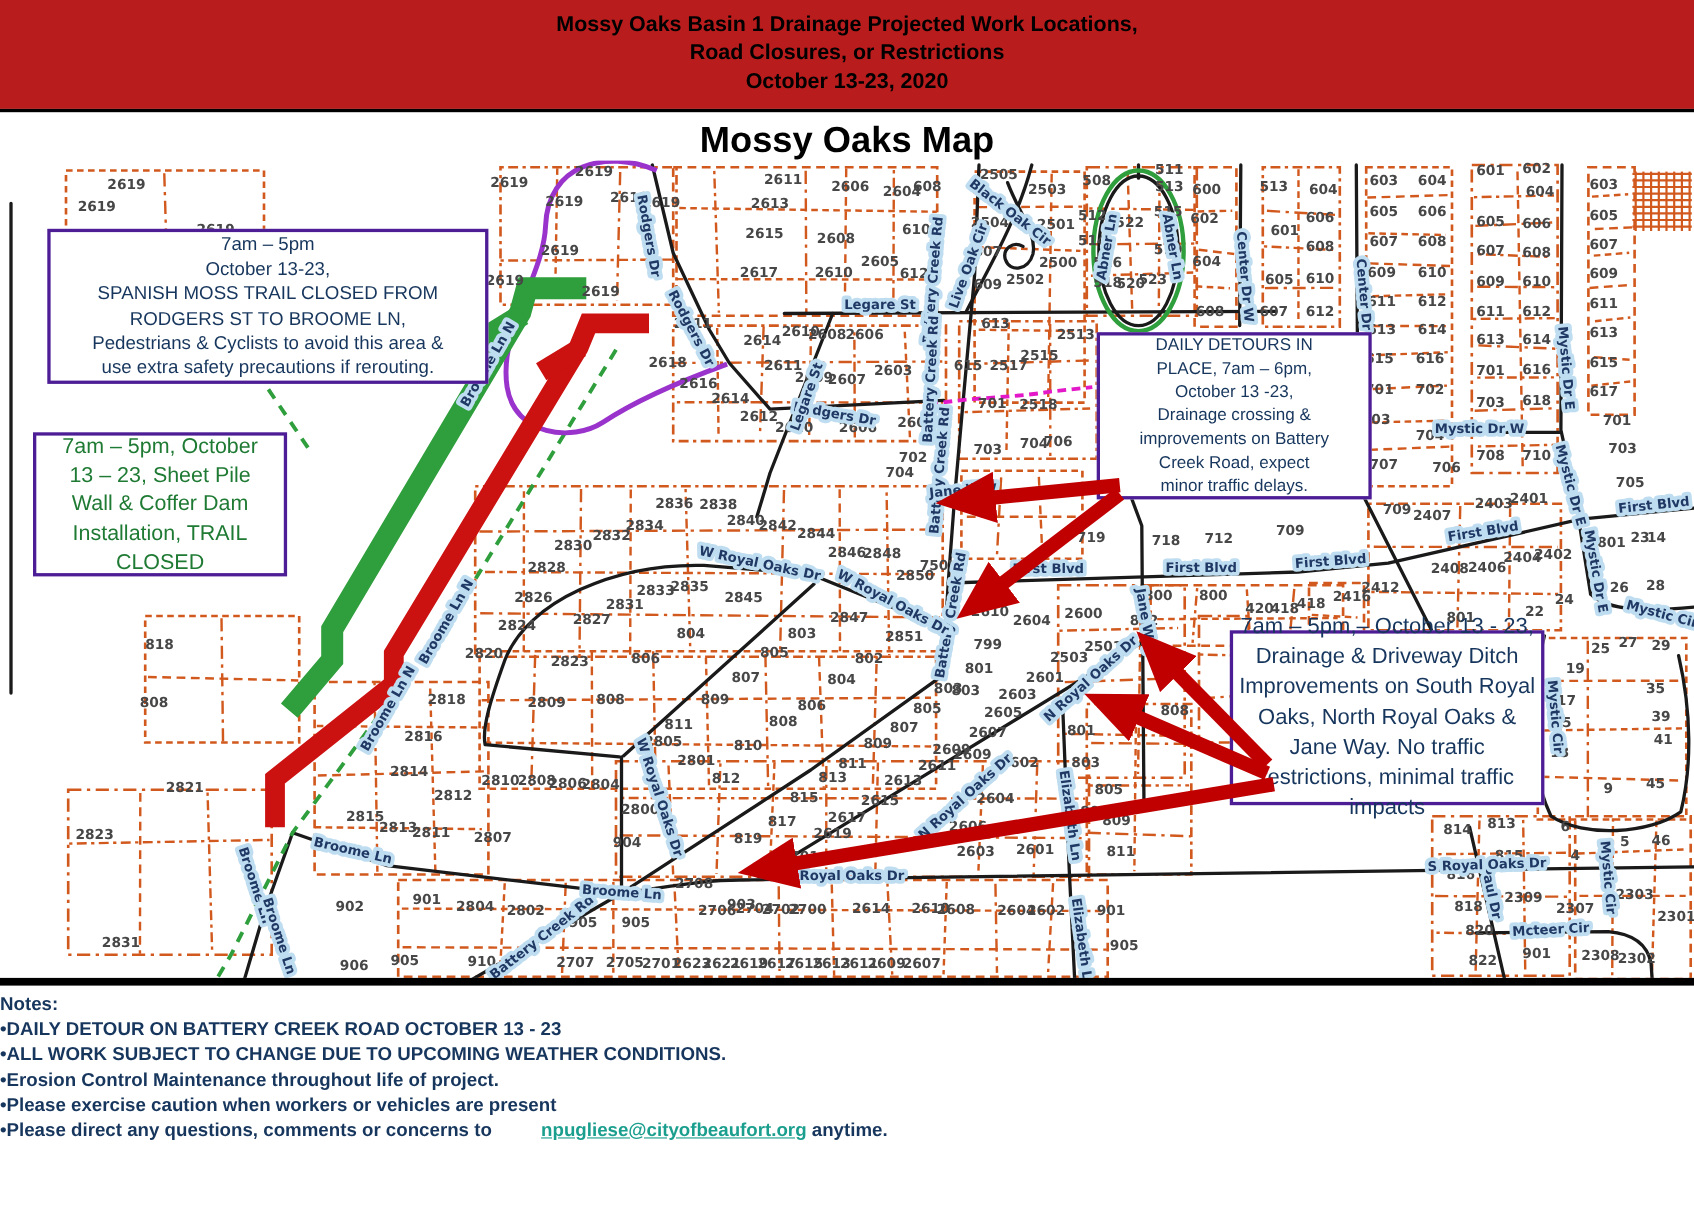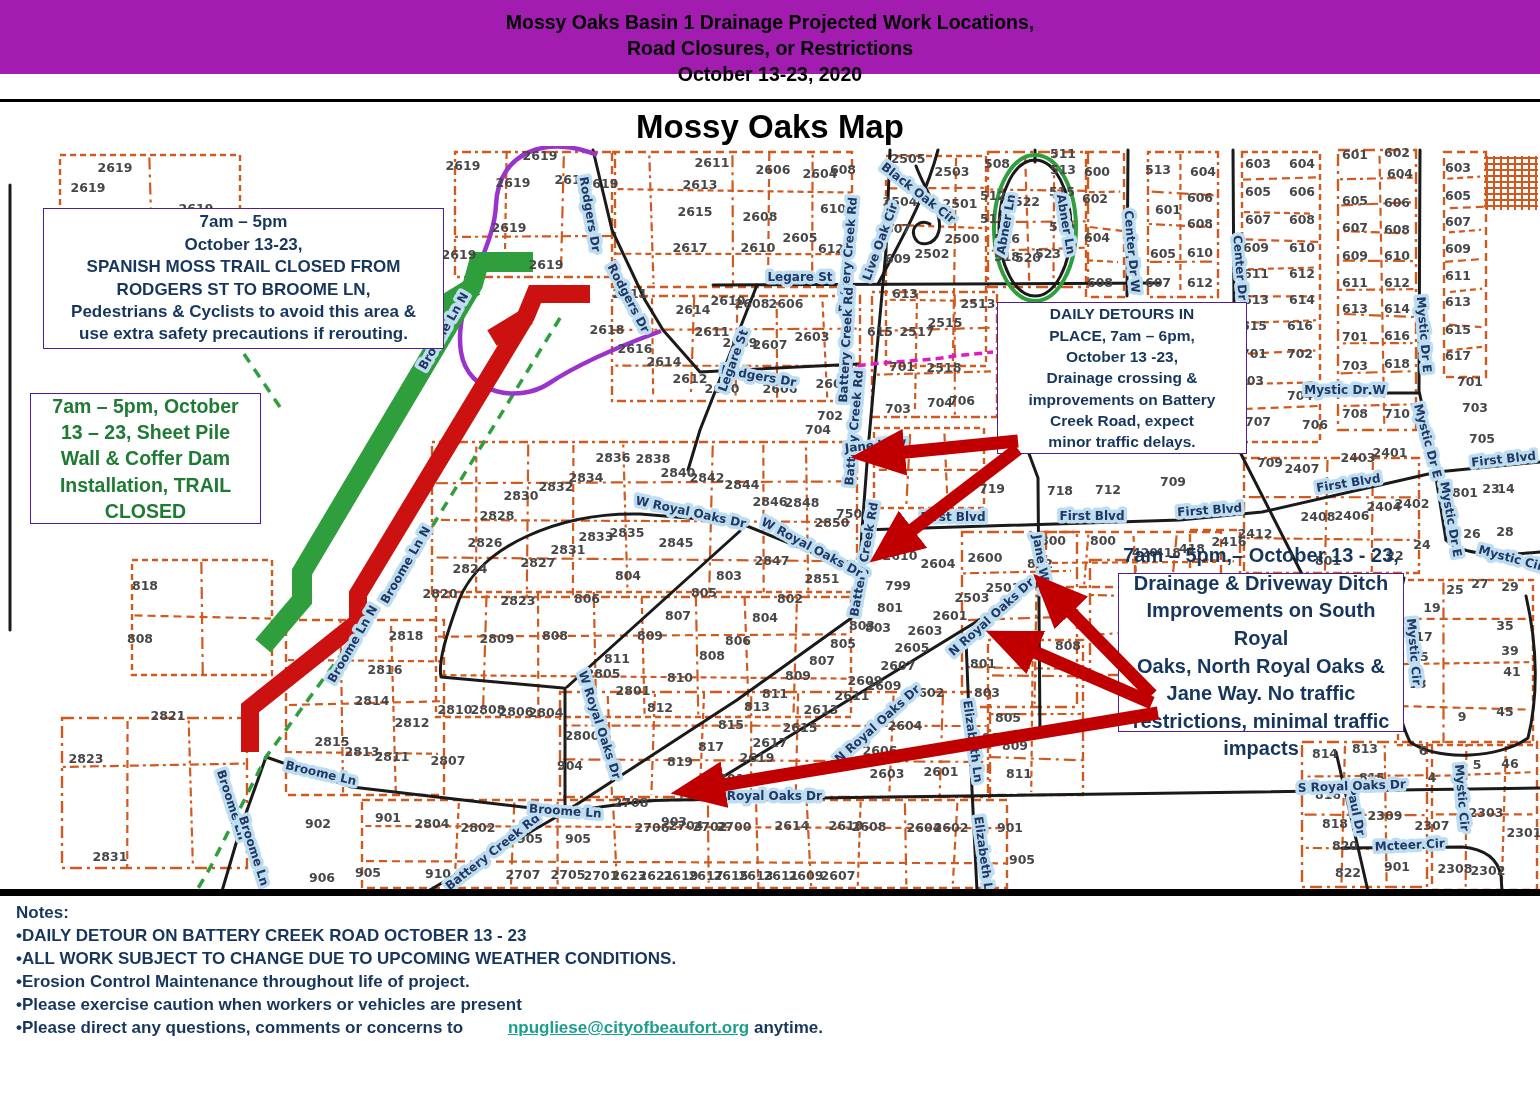--- a/index.html
+++ b/index.html
@@ -1,34 +1,34 @@
 <!DOCTYPE html>
 <html><head>
 <meta charset="utf-8">
 <style>
   html,body{margin:0;padding:0;background:#fff;}
   .page{position:relative;width:1540px;height:1095px;background:#fff;overflow:hidden;
         font-family:"Liberation Sans",sans-serif;}
-  .header{position:absolute;top:0;left:0;width:100%;height:74px;background:#a21caf;z-index:4;text-align:center;}
+  .header{position:absolute;top:0;left:0;width:100%;height:99px;background:#b91c1c;z-index:4;text-align:center;}
   .header .tl{font-size:19.5px;font-weight:bold;color:#000;line-height:26px;}
   .header .tl:first-child{padding-top:9px;}
   .rule{position:absolute;top:99px;left:0;width:100%;height:3px;background:#000;z-index:5;}
   .subhead{position:absolute;top:102px;left:0;width:100%;height:44px;background:#fff;z-index:4;
            text-align:center;font-size:33px;font-weight:bold;color:#000;padding-top:6px;box-sizing:border-box;}
   svg.layer{position:absolute;left:0;top:0;z-index:1;}
   svg.arrowlayer{position:absolute;left:0;top:0;z-index:7;pointer-events:none;}
-  .callout{position:absolute;background:#fff;border:1px solid #4c1d95;z-index:5;display:flex;
-           align-items:center;justify-content:center;text-align:center;font-weight:bold;
+  .callout{position:absolute;background:#fff;border:3px solid #4c1d95;z-index:5;display:flex;
+           align-items:center;justify-content:center;text-align:center;font-weight:normal;
            white-space:pre-line;box-sizing:border-box;padding:18px 4px;}
   #box1{left:43px;top:208px;width:401px;height:141px;color:#17365D;font-size:17px;line-height:1.32;}
   #box2{left:30px;top:393px;width:231px;height:131px;color:#1F7A34;font-size:19.5px;line-height:1.35;}
   #box3{left:997px;top:302px;width:250px;height:152px;color:#17365D;font-size:15.5px;line-height:1.38;}
   #box4{left:1118px;top:573px;width:286px;height:159px;color:#17365D;font-size:20px;line-height:1.38;}
   .notes{position:absolute;left:0;top:889px;width:100%;height:206px;background:#fff;z-index:6;
-         border-top:7px solid #000;box-sizing:border-box;padding:5px 0 0 16px;
+         border-top:7px solid #000;box-sizing:border-box;padding:5px 0 0 0;
          color:#17365D;font-weight:bold;font-size:17px;line-height:23px;}
   .notes .email{color:#1A9E8E;text-decoration:underline;cursor:pointer;margin-left:40px;}
   .note-line{white-space:nowrap;}
 </style>
 </head>
 <body>
 
 <div class="page">
 
   <div class="header">

